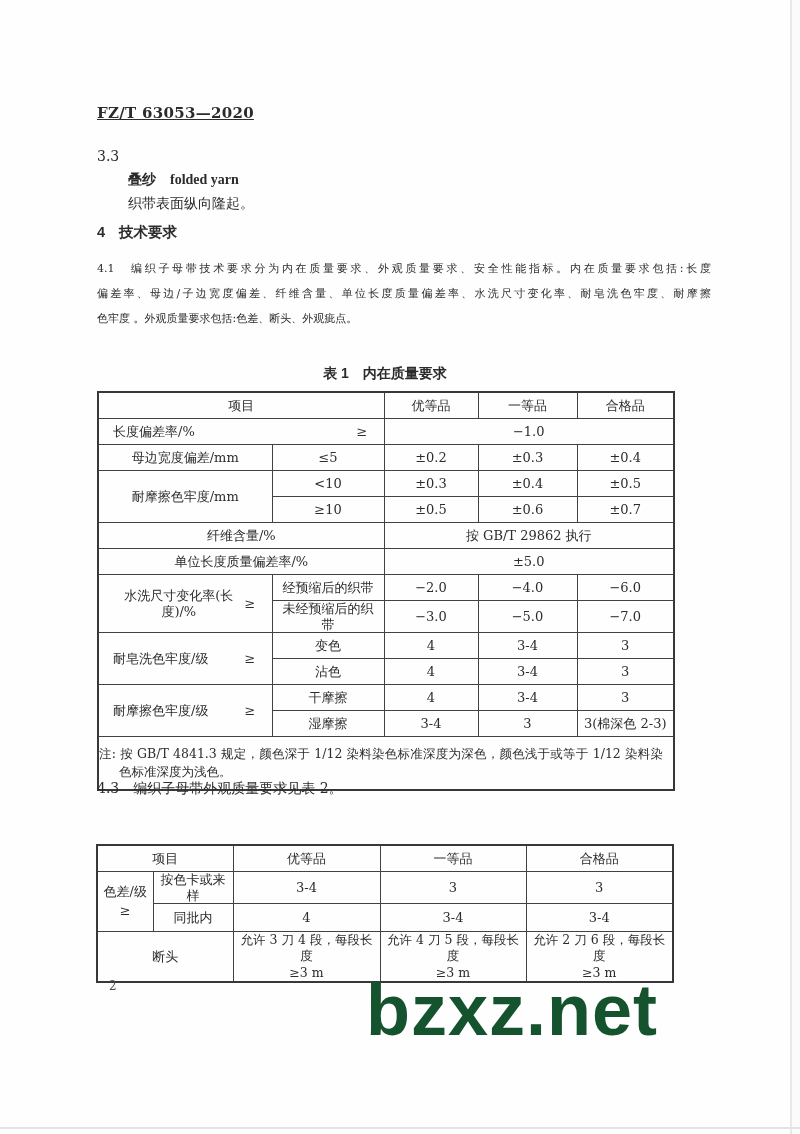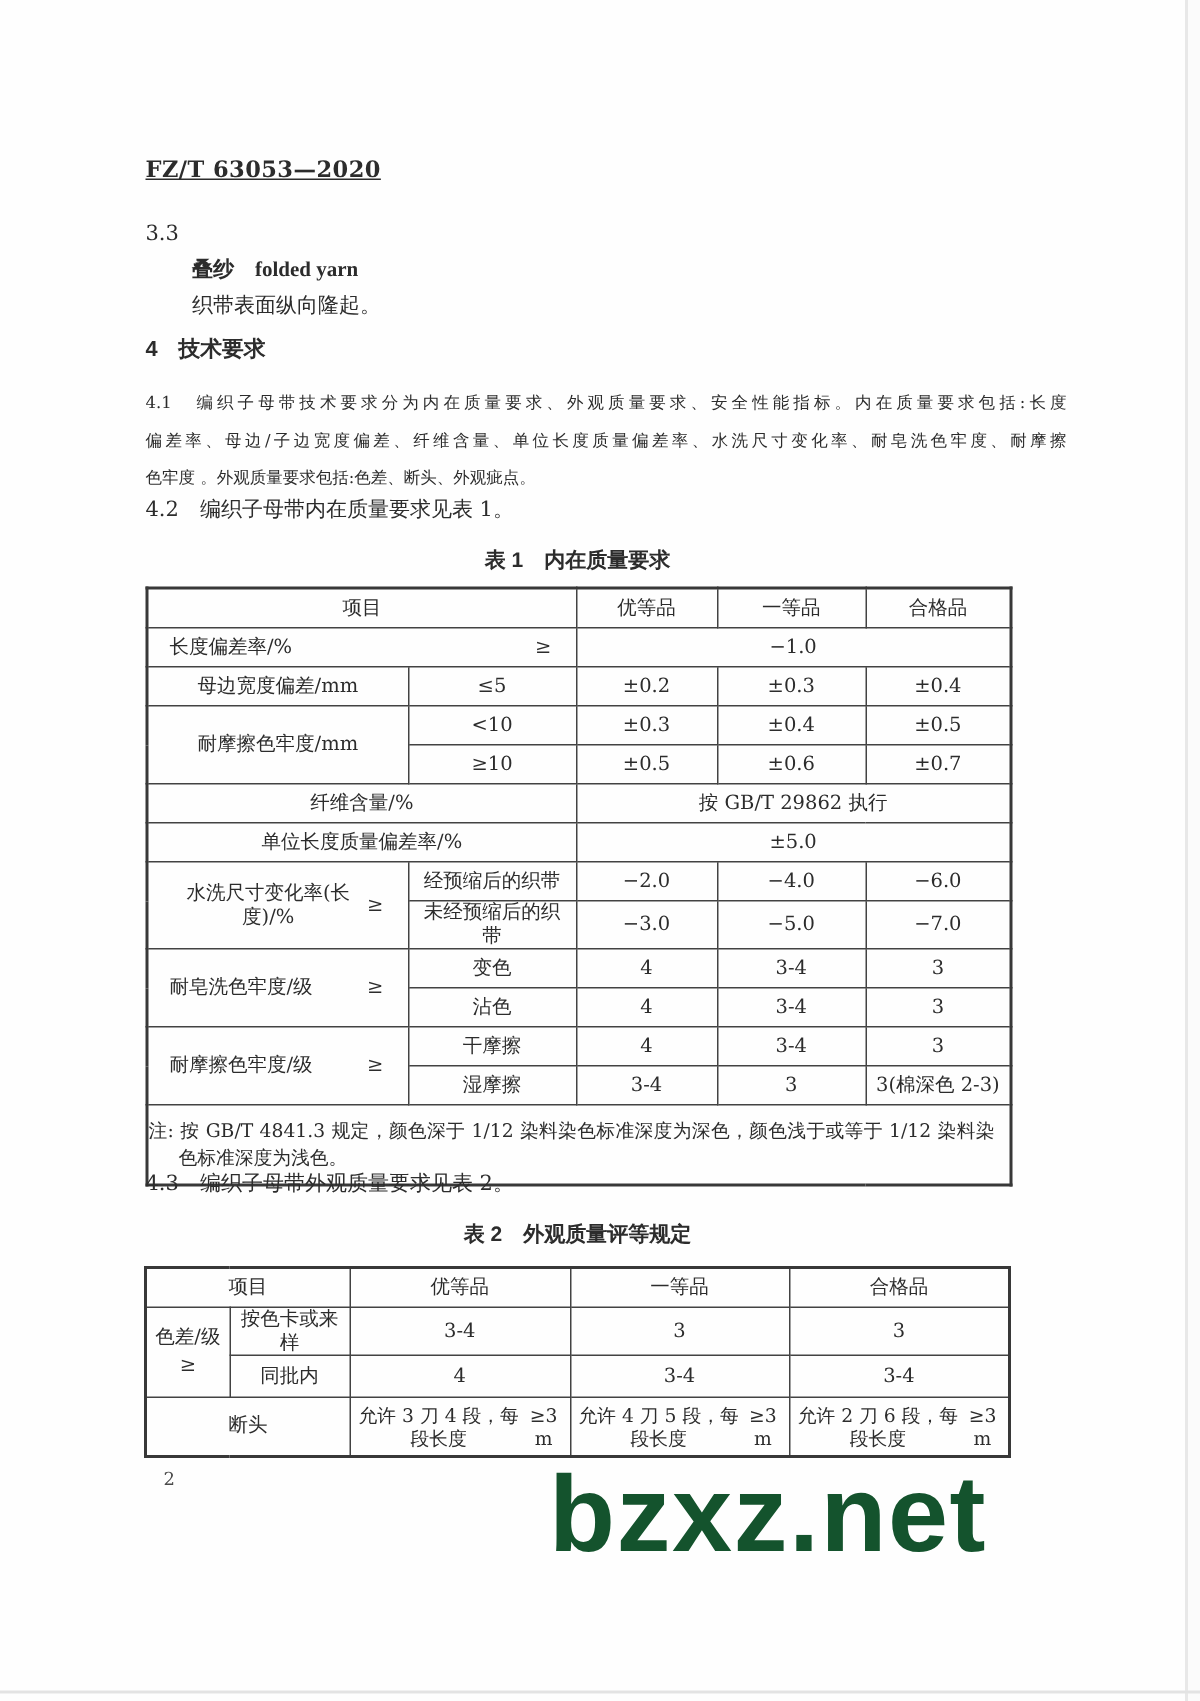--- a/index.html
+++ b/index.html
@@ -31,21 +31,21 @@
 
   table{border-collapse:collapse;table-layout:fixed;background:transparent;}
   .t1{left:97px;top:391px;width:576px;border:2px solid #383838;}
   .t2{left:96px;top:844px;width:576px;border:2px solid #383838;}
   td{border:1px solid #424242;font-size:13px;text-align:center;vertical-align:middle;
      height:25px;padding:0 4px;line-height:1.2;overflow:hidden;}
   .t2 td{height:27px;}
   tr.hdr td{height:25px;}
   .spread{display:flex;justify-content:space-between;align-items:center;padding:0 12px 0 10px;}
   .stack{display:flex;flex-direction:column;align-items:center;gap:4px;line-height:1.1;}
-  .two{display:flex;flex-direction:row;align-items:center;gap:2px;line-height:1.25;font-size:12.5px;}
+  .two{display:flex;flex-direction:column;align-items:center;gap:2px;line-height:1.25;font-size:12.5px;}
   td.note-cell{height:44px;text-align:left;font-size:12.5px;padding:4px 10px 4px 0;}
   .note-text{padding-left:1.6em;text-indent:-1.6em;line-height:18px;text-align:justify;}
   .broken-row td{height:38px;}
 
   .page-num{left:109px;top:979px;font-size:12px;color:#4a4a4a;}
   .watermark{left:366px;top:969px;font-family:"Liberation Sans",sans-serif;font-weight:bold;
              font-size:72px;color:#14532d;letter-spacing:1px;white-space:nowrap;}
 </style>
 </head>
 <body>
@@ -65,21 +65,20 @@
 
   <div class="abs h4">
     <span class="num">4</span><span>技术要求</span>
   </div>
 
   <div class="abs p41">
     <div class="jline">4.1　编织子母带技术要求分为内在质量要求、外观质量要求、安全性能指标。内在质量要求包括:长度</div>
     <div class="jline">偏差率、母边/子边宽度偏差、纤维含量、单位长度质量偏差率、水洗尺寸变化率、耐皂洗色牢度、耐摩擦</div>
     <div>色牢度 。外观质量要求包括:色差、断头、外观疵点。</div>
   </div>
-  <div class="abs p42">4.2　编织子母带内在质量要求见表 1。</div>
 
   <div class="abs tbl-title">表 1　内在质量要求</div>
 
   <table class="abs t1">
     <colgroup>
         <col style="width:174px">
         <col style="width:112px">
         <col style="width:94px">
         <col style="width:99px">
         <col style="width:97px">
@@ -185,21 +184,20 @@
     <tr>
       <td colspan="5" class="note-cell">
         <div class="note-text">注: 按 GB/T 4841.3 规定，颜色深于 1/12 染料染色标准深度为深色，颜色浅于或等于 1/12 染料染色标准深度为浅色。</div>
       </td>
     </tr>
   </tbody>
     </table>
 
   <div class="abs p43">4.3　编织子母带外观质量要求见表 2。</div>
 
-  <div class="abs tbl-title tbl-title2">表 2　外观质量评等规定</div>
 
   <table class="abs t2">
     <colgroup>
         <col style="width:56px">
         <col style="width:80px">
         <col style="width:147px">
         <col style="width:146px">
         <col style="width:147px">
       </colgroup>
     <tbody>

